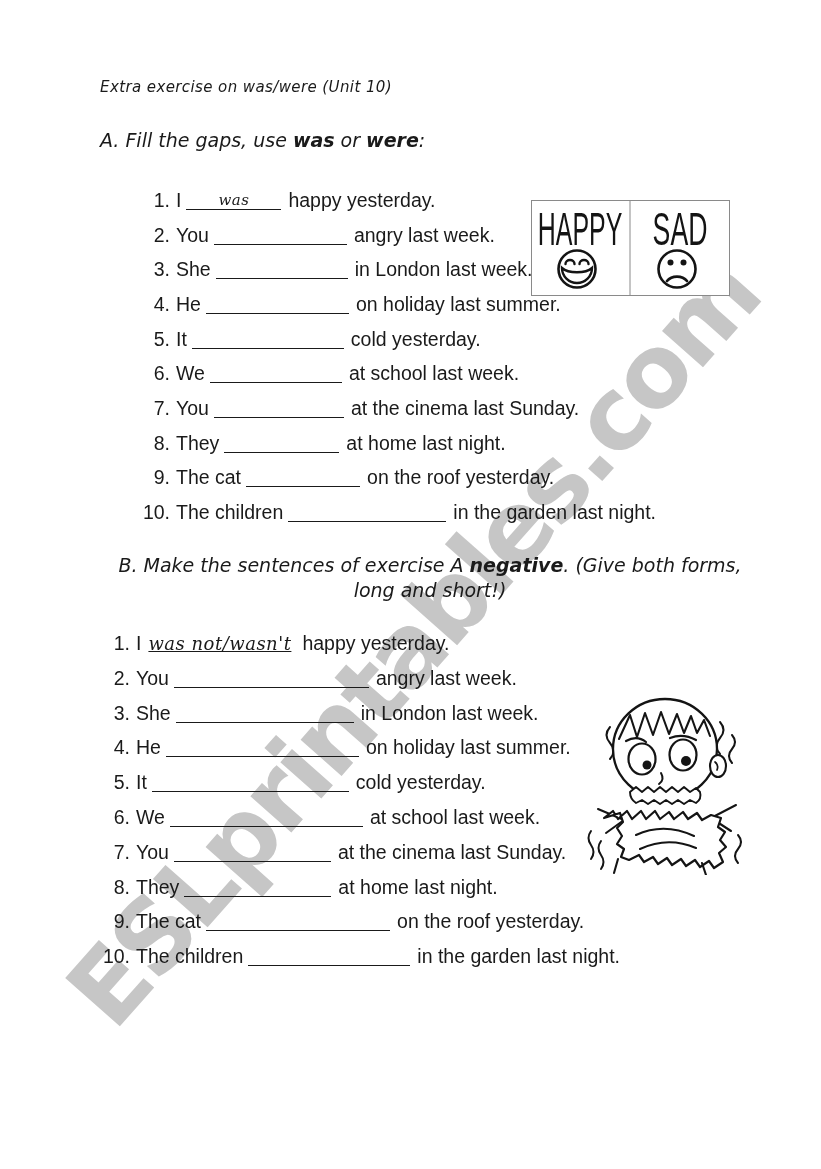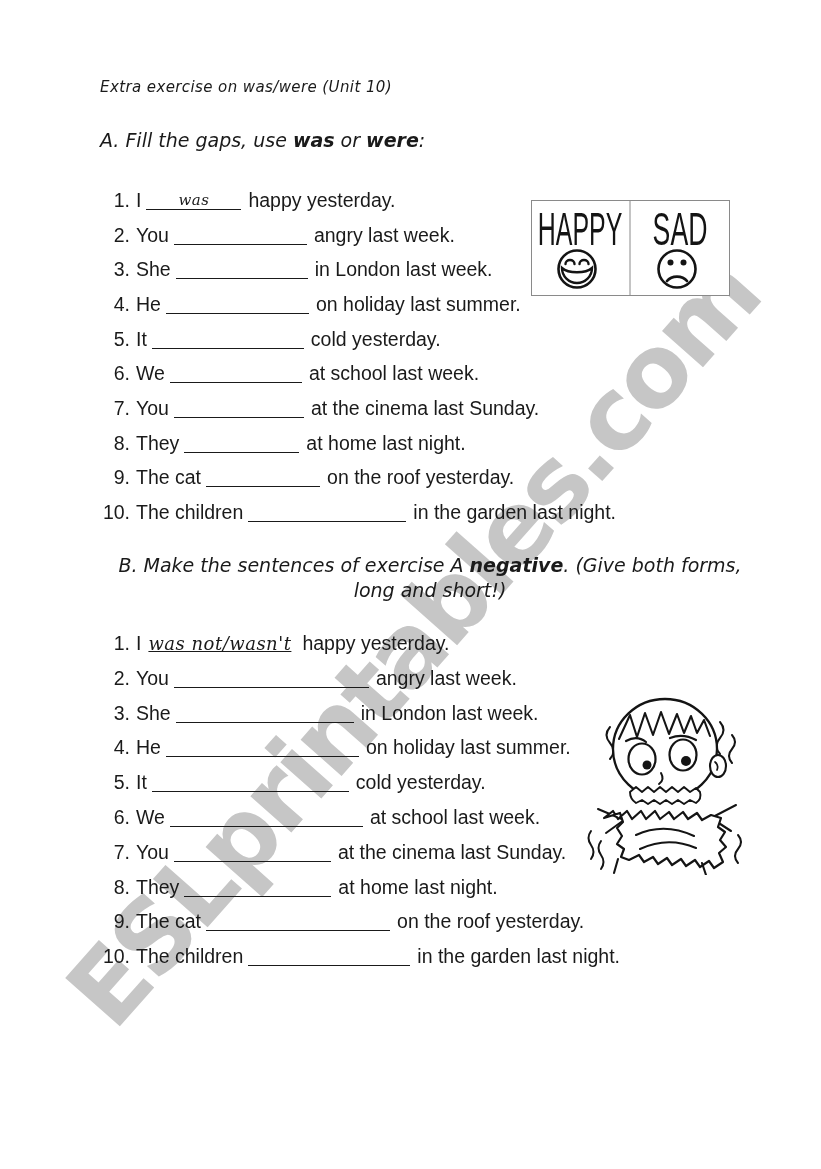--- a/index.html
+++ b/index.html
@@ -15,21 +15,21 @@
          font-size:15px;letter-spacing:.4px;}
   .heading{font-family:"DejaVu Sans",sans-serif;font-style:italic;font-size:19px;line-height:25px;}
   #headingA{left:100px;top:128px;width:680px;}
   #headingB{left:100px;top:553px;width:660px;text-align:center;}
   .heading .b{font-weight:700;}
   
   .list{white-space:nowrap;}
   #listA{left:100px;top:183px;}
   #listB{left:100px;top:626px;}
   .row{white-space:nowrap;font-size:19.5px;}
-  #listA .row{line-height:34.65px;}
+  #listA .row{line-height:34.65px;margin-left:40px;}
   #listB .row{line-height:34.8px;}
   .num{display:inline-block;width:30px;text-align:right;margin-right:6px;}
   .pre{margin-right:5px;}
   .blank{position:relative;display:inline-block;height:15px;border-bottom:1.5px solid #1a1a1a;
          transform:translateY(3px);margin-right:7px;vertical-align:baseline;}
   .ans{position:absolute;left:0;right:0;bottom:1px;text-align:center;
        font-family:"DejaVu Serif",serif;font-style:italic;font-size:15px;letter-spacing:.5px;line-height:15px;}
   .blank.noline{border-bottom:none;transform:none;height:auto;width:auto !important;margin-right:9px;}
   .blank.noline .ans{position:static;display:inline;font-size:18px;padding:0 2px;text-decoration:underline;}
   

